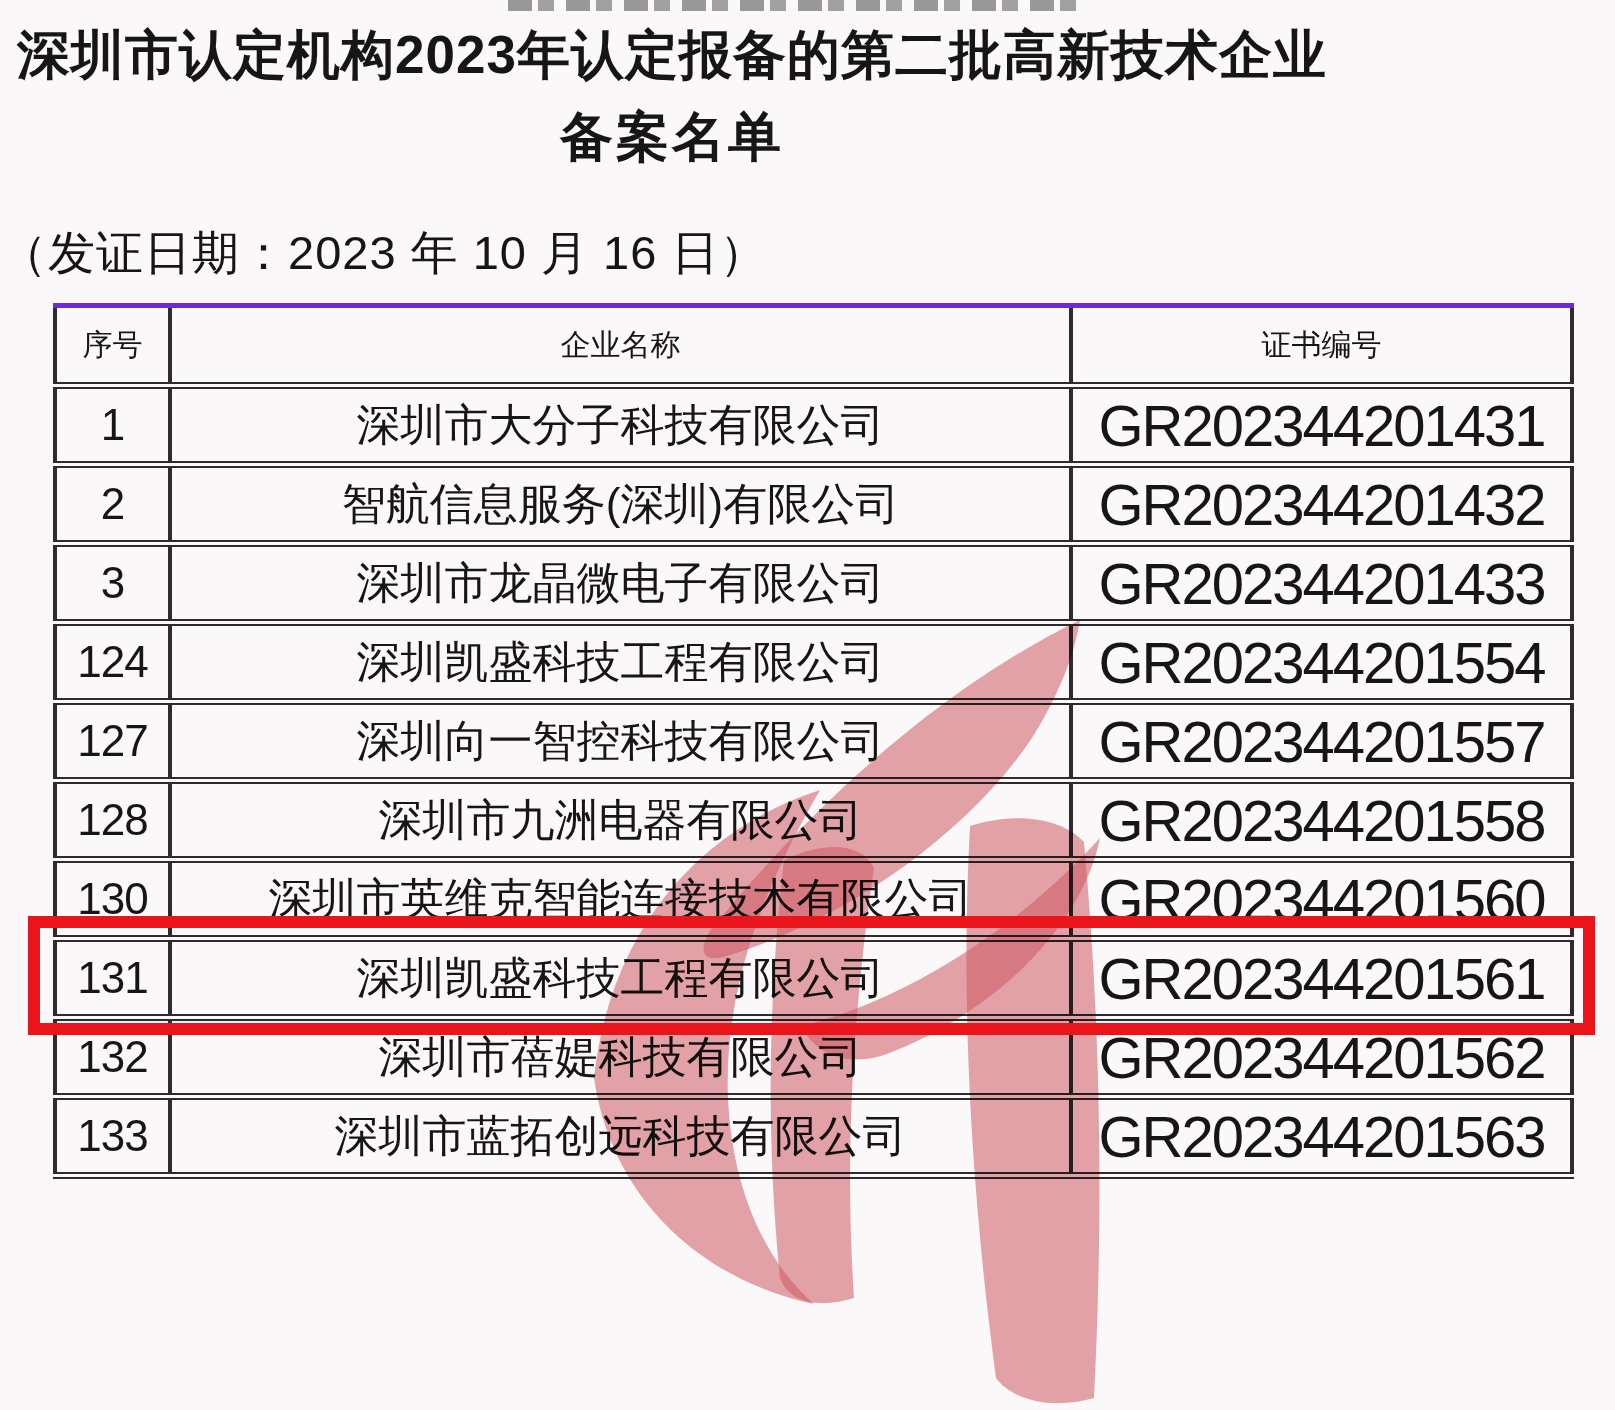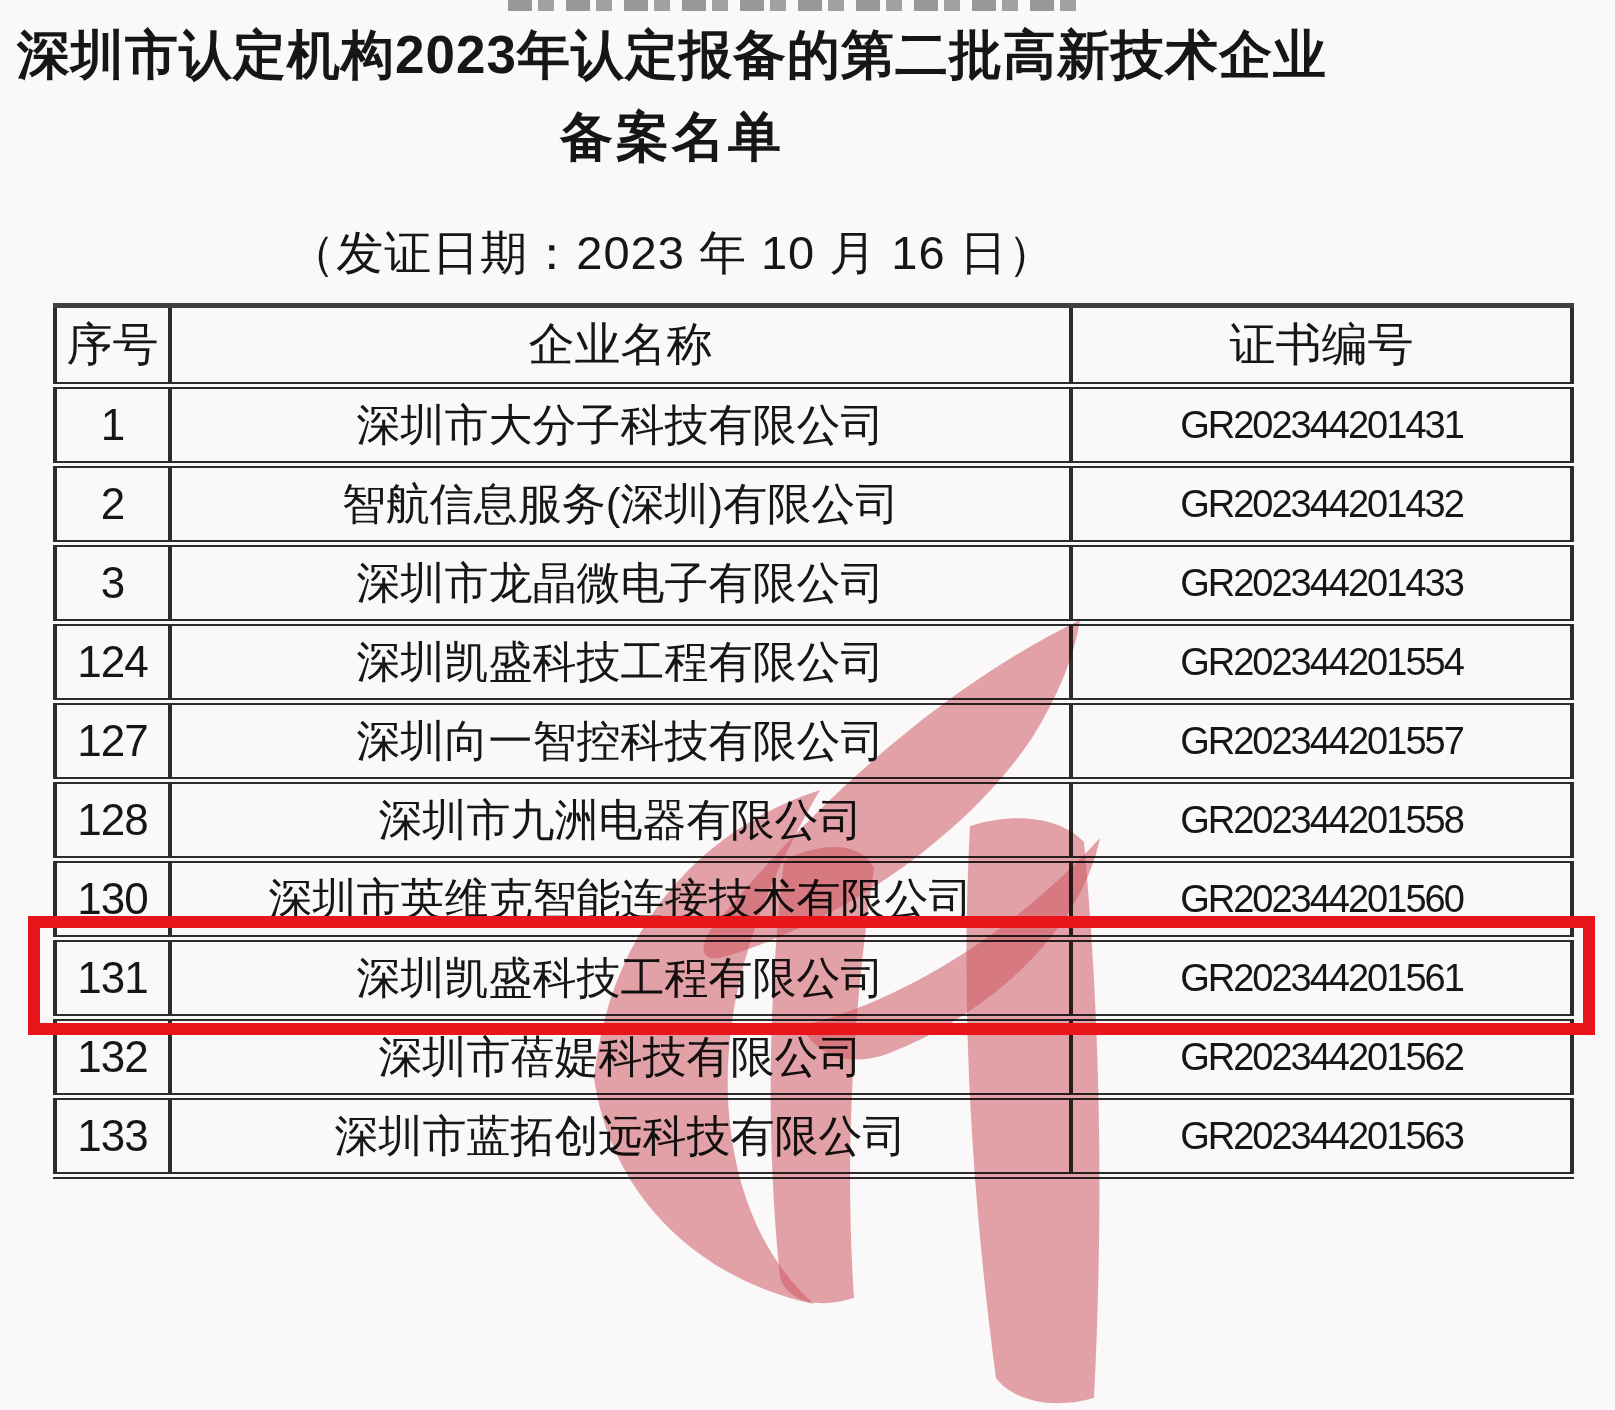--- a/index.html
+++ b/index.html
@@ -32,21 +32,21 @@
     margin: 0;
   }
   .title-line2 {
     position: absolute; top: 102px; left: 0;
     width: 100%; text-align: center;
     font-size: 53px; font-weight: 600; letter-spacing: 3px;
     margin: 0;
   }
   .date-line {
     position: absolute; top: 222px; left: 0;
-    width: 100%; text-align: center;
+    width: 100%; text-align: left;
     font-size: 47px; font-weight: 500; letter-spacing: 1px;
   }
 
   table.roster {
     position: absolute;
     top: 303px; left: 53px;
     width: 1517px;
     border-collapse: collapse;
     table-layout: fixed;
     z-index: 1;
@@ -60,23 +60,23 @@
     border-right: 4px solid #2c2c2c;
     border-top: 7px double #2c2c2c;
     border-bottom: 7px double #2c2c2c;
     text-align: center;
     vertical-align: middle;
     padding: 0;
     background: transparent;
     overflow: hidden;
     white-space: nowrap;
   }
-  table.roster thead th { height: 74px; font-size: 46px; font-weight: 500; border-top: 5px solid #404040; }
+  table.roster thead th { height: 74px; font-size: 30px; font-weight: 500; border-top: 5px solid #6d28d9; }
   table.roster tbody td { height: 72px; font-size: 44px; font-weight: 400; }
-  table.roster td.c-cert { letter-spacing: -2px; font-size: 38px; }
+  table.roster td.c-cert { letter-spacing: -2px; font-size: 58px; }
   table.roster td.c-no { letter-spacing: -1px; }
 
   
   svg.watermark {
     position: absolute;
     top: 598px; left: 552px;
     width: 580px; height: 812px;
     z-index: 5;
     mix-blend-mode: multiply;
     pointer-events: none;

